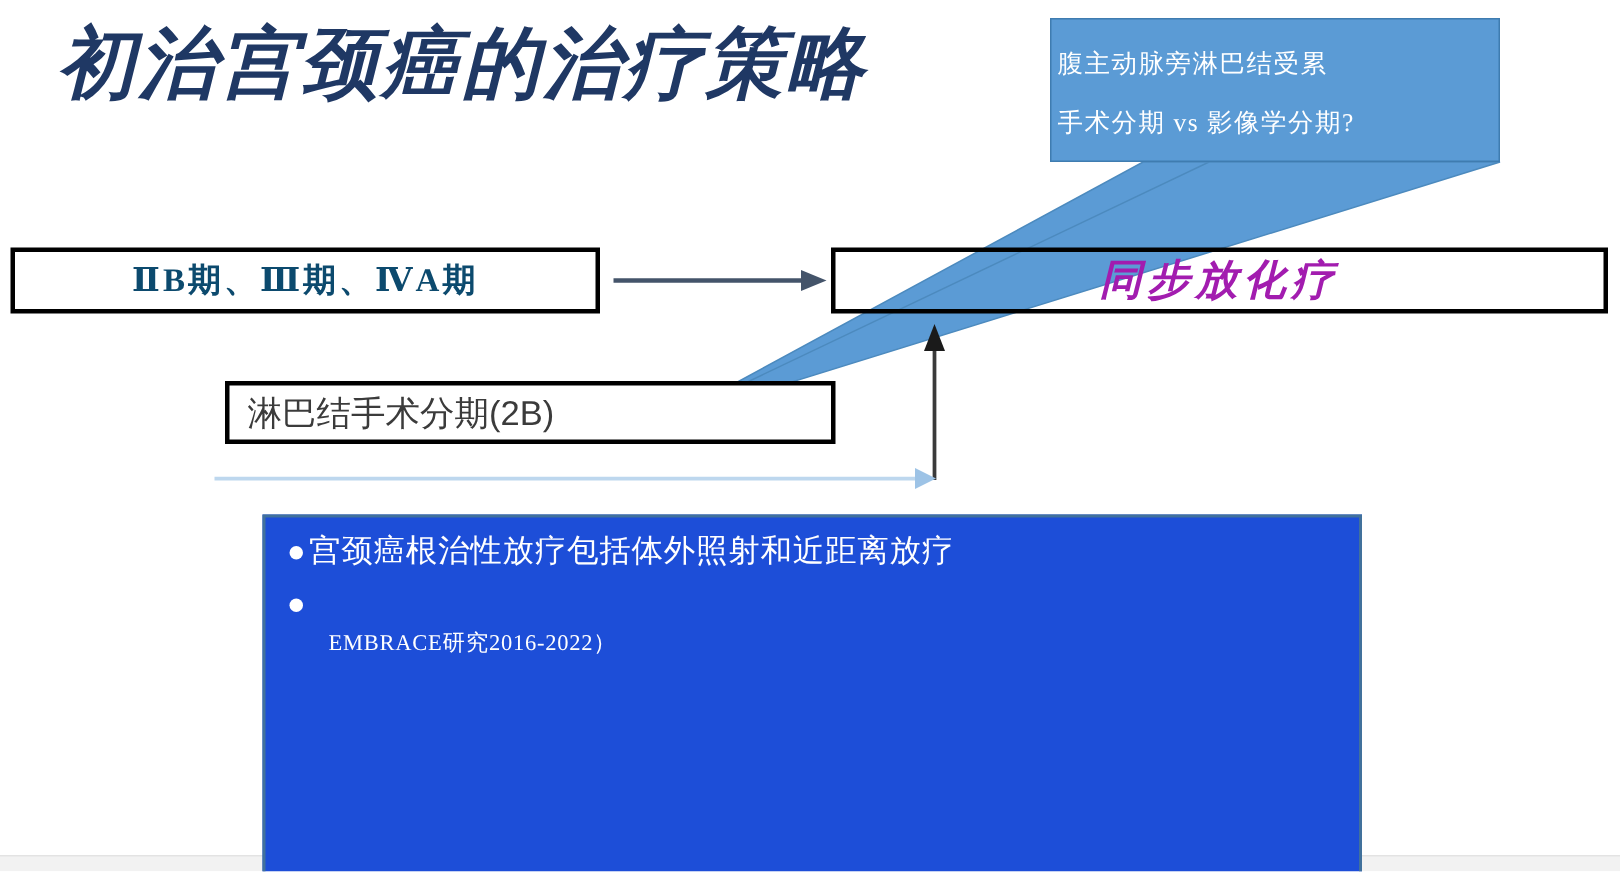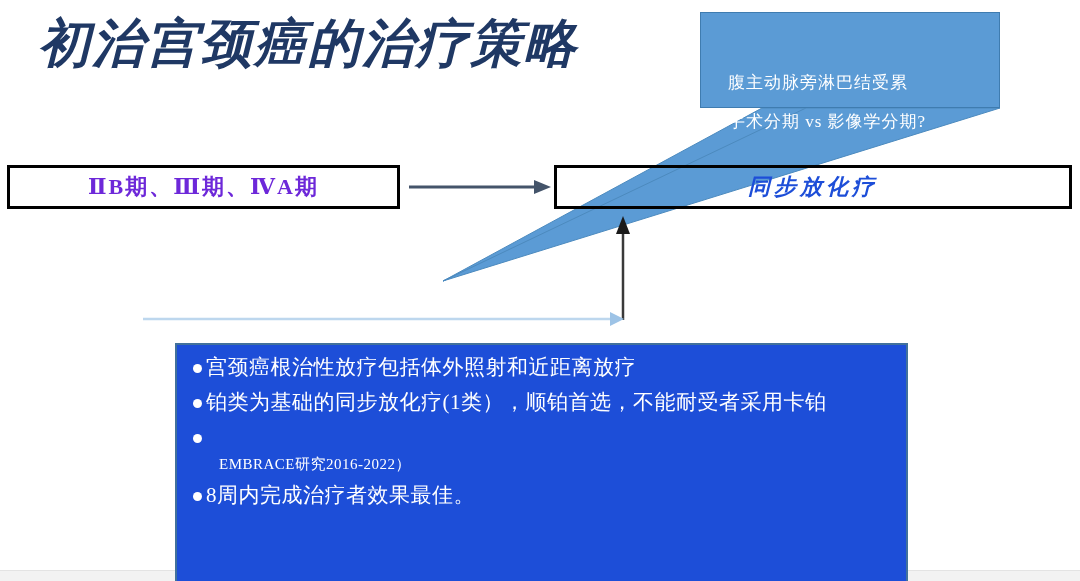--- a/index.html
+++ b/index.html
@@ -38,27 +38,26 @@
     top: 12px;
     width: 300px;
     height: 96px;
     background: #5B9BD5;
     border: 1px solid #3F7CB0;
     box-sizing: border-box;
     z-index: 4;
   }
   #callout-box .callout-line {
     position: absolute;
-    left: 27px;
+    left: 4px;
     color: #FFFFFF;
     font-family: "Liberation Serif", "DejaVu Serif", serif;
     font-size: 17px;
     letter-spacing: 1px;
     white-space: nowrap;
-    margin-top: 40px;
   }
   #callout-line-1 { top: 18px; }
   #callout-line-2 { top: 57px; text-align: center; }
 
   
   #callout-tail {
     position: absolute;
     left: 0;
     top: 0;
     width: 1080px;
@@ -81,37 +80,37 @@
   #box-stage {
     left: 7px;
     top: 165px;
     width: 393px;
     height: 44px;
   }
   #box-stage .box-label {
     font-family: "Liberation Serif", "DejaVu Serif", serif;
     font-size: 22px;
     font-weight: 700;
-    color: #6d28d9;
+    color: #0c4a6e;
     letter-spacing: 2px;
     white-space: nowrap;
   }
   #box-ccrt {
     left: 554px;
     top: 165px;
     width: 518px;
     height: 44px;
     background: transparent;
   }
   #box-ccrt .box-label {
     font-family: "Liberation Serif", "DejaVu Serif", serif;
-    font-size: 22px;
+    font-size: 28px;
     font-weight: 700;
     font-style: italic;
-    color: #1d4ed8;
+    color: #a21caf;
     letter-spacing: 4px;
     white-space: nowrap;
     position: relative;
     z-index: 6;
   }
   #box-lnstaging {
     left: 150px;
     top: 254px;
     width: 407px;
     height: 42px;
@@ -232,40 +231,35 @@
   </svg>
 
   <div id="box-stage" class="flow-box">
     <span class="box-label">ⅡB期、Ⅲ期、ⅣA期</span>
   </div>
 
   <div id="box-ccrt" class="flow-box">
     <span class="box-label">同步放化疗</span>
   </div>
 
+  <div id="box-lnstaging" class="flow-box">
+    <span class="box-label">淋巴结手术分期(2B)</span>
+  </div>
 
   <div id="bullet-panel">
 
     <div class="bullet-row">
       <span class="bullet-dot"></span>
       <span class="bullet-text">宫颈癌根治性放疗包括体外照射和近距离放疗</span>
     </div>
 
-    <div class="bullet-row">
-      <span class="bullet-dot"></span>
-      <span class="bullet-text">铂类为基础的同步放化疗(1类），顺铂首选，不能耐受者采用卡铂</span>
-    </div>
 
     <div class="bullet-row">
       <span class="bullet-dot"></span>
     </div>
     <div class="bullet-cont">EMBRACE研究2016-2022）</div>
 
-    <div class="bullet-row">
-      <span class="bullet-dot"></span>
-      <span class="bullet-text">8周内完成治疗者效果最佳。</span>
-    </div>
 
   </div>
 
   <div id="page-strip"></div>
 
 </div>
 
 </body></html>

